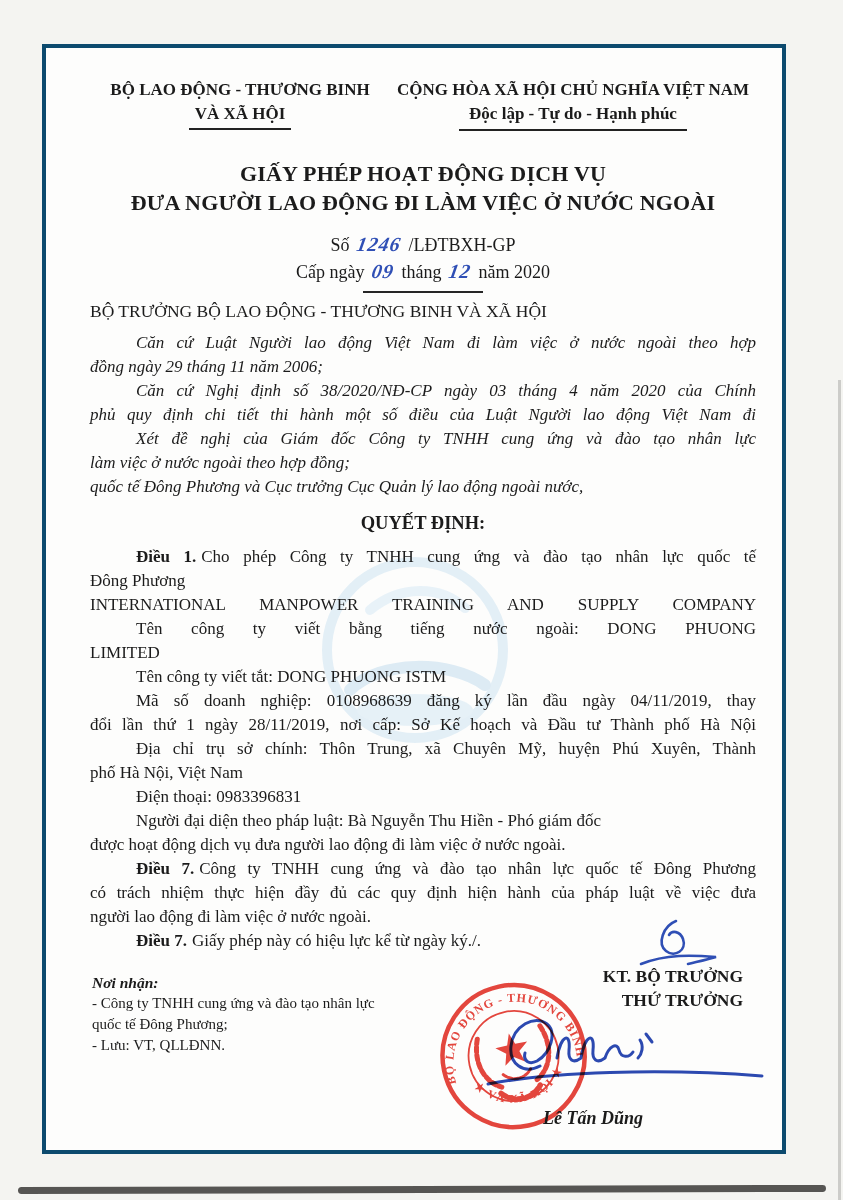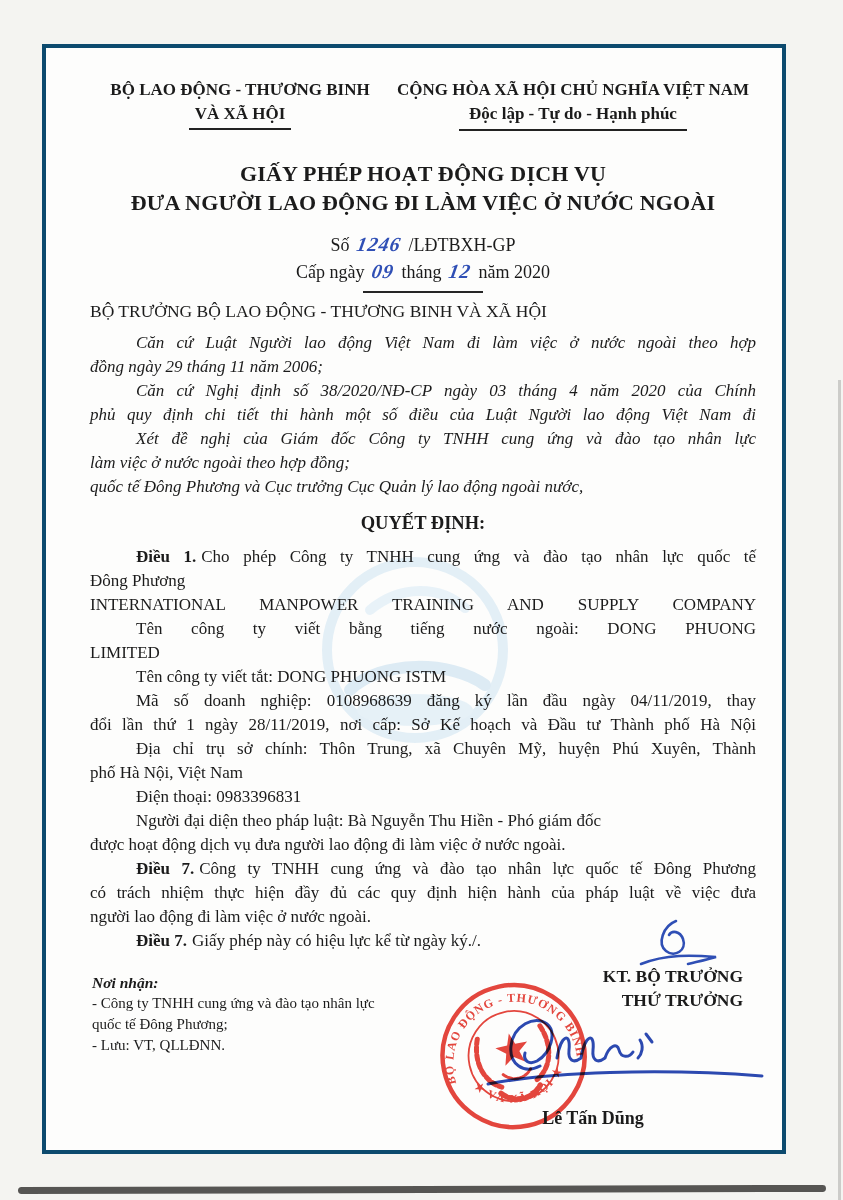--- a/index.html
+++ b/index.html
@@ -43,21 +43,21 @@
   .d3line { position:relative; }
   .paraph { position:absolute; left:500px; top:-12px; }
   
   .footer { position:absolute; left:0; right:0; bottom:12px; height:188px; z-index:2; }
   .recips { position:absolute; left:46px; top:22px; width:340px; }
   .recips .rh { font-weight:bold; font-style:italic; font-size:15.5px; line-height:21px; }
   .recips .ri { font-size:15px; line-height:21px; }
   .sigtext { position:absolute; left:397px; top:14px; width:300px; text-align:right;
              font-weight:bold; font-size:17.5px; line-height:24px; }
   .signame { position:absolute; left:397px; top:158px; width:300px; text-align:center;
-             font-weight:bold; font-size:18px; }
+             font-weight:bold; font-size:18px;font-style:italic; }
   .autograph { position:absolute; left:434px; top:58px; }
   .stamp { position:absolute; left:392px; top:30px; transform:rotate(-12deg); opacity:.9;
            mix-blend-mode:multiply; }
   
   .shadow-bottom { position:absolute; left:18px; top:1186px; width:808px; height:7px;
                    background:#454441; border-radius:4px; transform:rotate(-.15deg); opacity:.9; }
   .shadow-right { position:absolute; left:838px; top:380px; width:3px; height:820px;
                   background:#c2c2bf; opacity:.8; }
 </style>
 </head>

